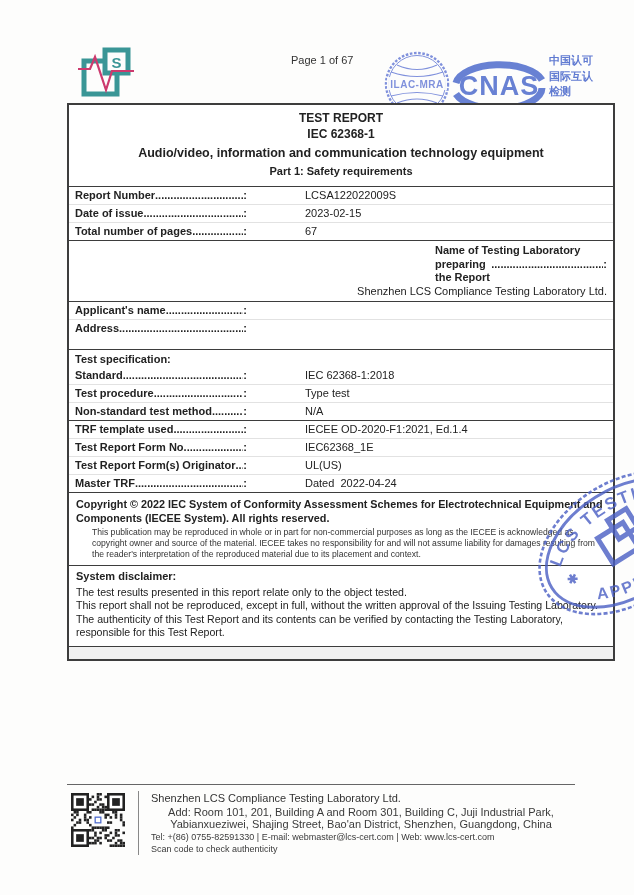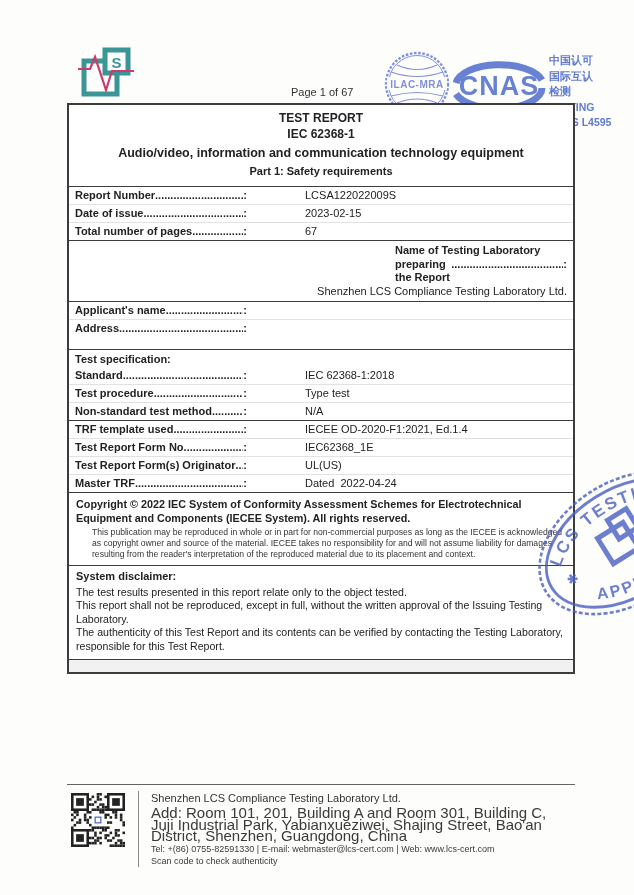--- a/index.html
+++ b/index.html
@@ -5,30 +5,30 @@
   * { margin:0; padding:0; box-sizing:border-box; }
   html,body { background:#e9e9e9; }
   body { font-family:"Liberation Sans", sans-serif; }
   .page {
     position:relative; width:634px; height:895px; margin:0 auto;
     background:#fdfdfc; overflow:hidden; color:#222;
   }
 
   
   .lcs-logo { position:absolute; left:77px; top:45px; }
-  .page-indicator { position:absolute; left:291px; top:86px; font-size:11px; color:#333; }
+  .page-indicator { position:absolute; left:291px; top:54px; font-size:11px; color:#333; }
   .ilac-stamp { position:absolute; left:383px; top:50px; opacity:.85; }
   .cnas-logo  { position:absolute; left:451px; top:56px; opacity:.85; }
   .accred-text { position:absolute; left:549px; top:53px; color:#4f6ccd; opacity:.9;
                  font-size:11px; font-weight:bold; line-height:15.5px; white-space:nowrap; }
   .accred-text .latin { font-size:10.5px; }
 
   
   .report-table {
-    position:absolute; left:67px; top:103px; width:508px;
+    position:absolute; left:67px; top:103px; width:548px;
     border:2px solid #3d3d3d; background:#fff; font-size:11px;
   }
   .section { border-top:1px solid #3d3d3d; }
   .section:first-child { border-top:none; }
 
   .title-block { text-align:center; padding:5px 4px 6px; font-weight:bold; }
   .title-block .t1 { font-size:12px;   line-height:16px; }
   .title-block .t2 { font-size:12px;   line-height:16px; }
   .title-block .t3 { font-size:12.5px; line-height:18px; margin-top:2px; }
   .title-block .t4 { font-size:11px; line-height:18px; }
@@ -62,21 +62,21 @@
   
   .approval-stamp { position:absolute; right:-90px; top:463px; opacity:.8;
                     transform:rotate(-32deg); }
 
   
   .footer { position:absolute; left:67px; top:784px; width:508px;
             border-top:1px solid #666; padding-top:6px; display:flex; }
   .qr { flex:none; margin:2px 0 0 4px; }
   .footer-text { margin-left:13px; padding-left:12px; border-left:1px solid #888; color:#3a3a3a; }
   .footer-company { font-size:11px; line-height:14px; color:#333; }
-  .footer-address { font-size:15px; line-height:11.5px; margin-top:2px; width:420px; }
+  .footer-address { font-size:11px; line-height:11.5px; margin-top:2px; width:420px;text-align:center; }
   .footer-contact { font-size:9px;  line-height:12px; margin-top:1px; }
   .footer-scan    { font-size:9px;  line-height:12px; }
 </style>
 </head>
 <body>
 
 <div class="page">
 
   <svg class="lcs-logo" width="60" height="56" viewBox="0 0 60 56">
     <rect x="7" y="16" width="33" height="33" fill="none" stroke="#3a9696" stroke-width="5"></rect>

